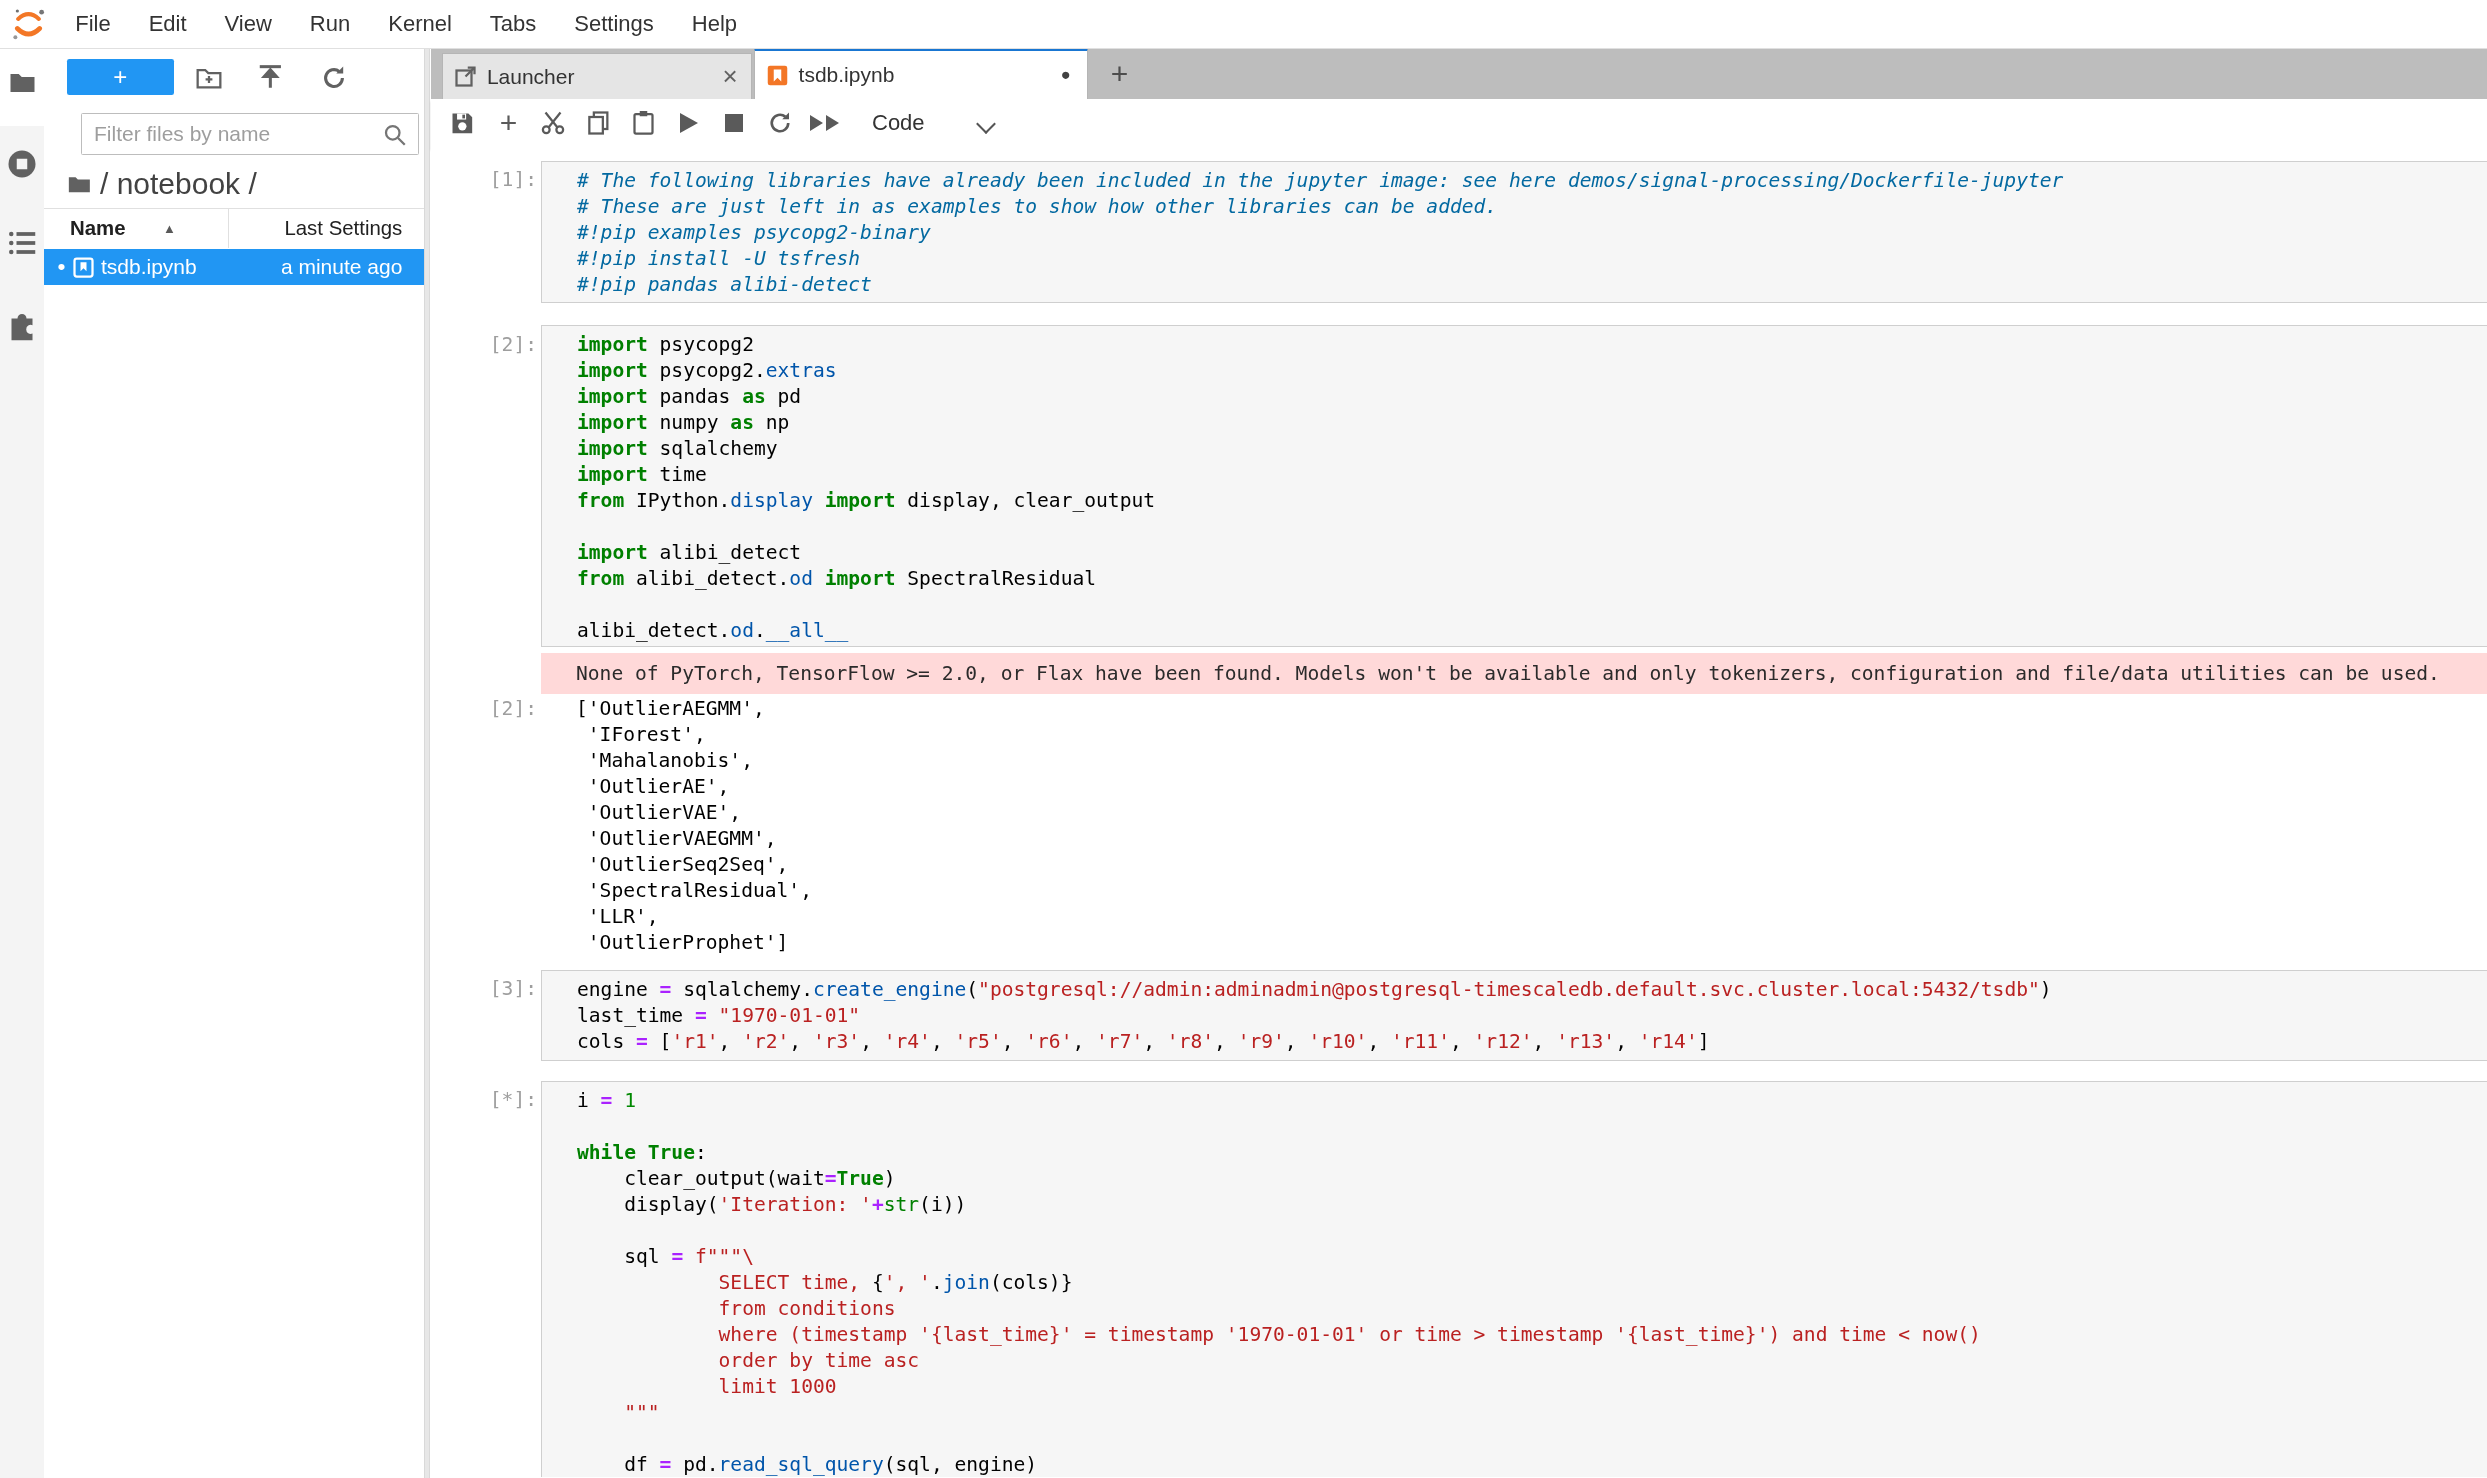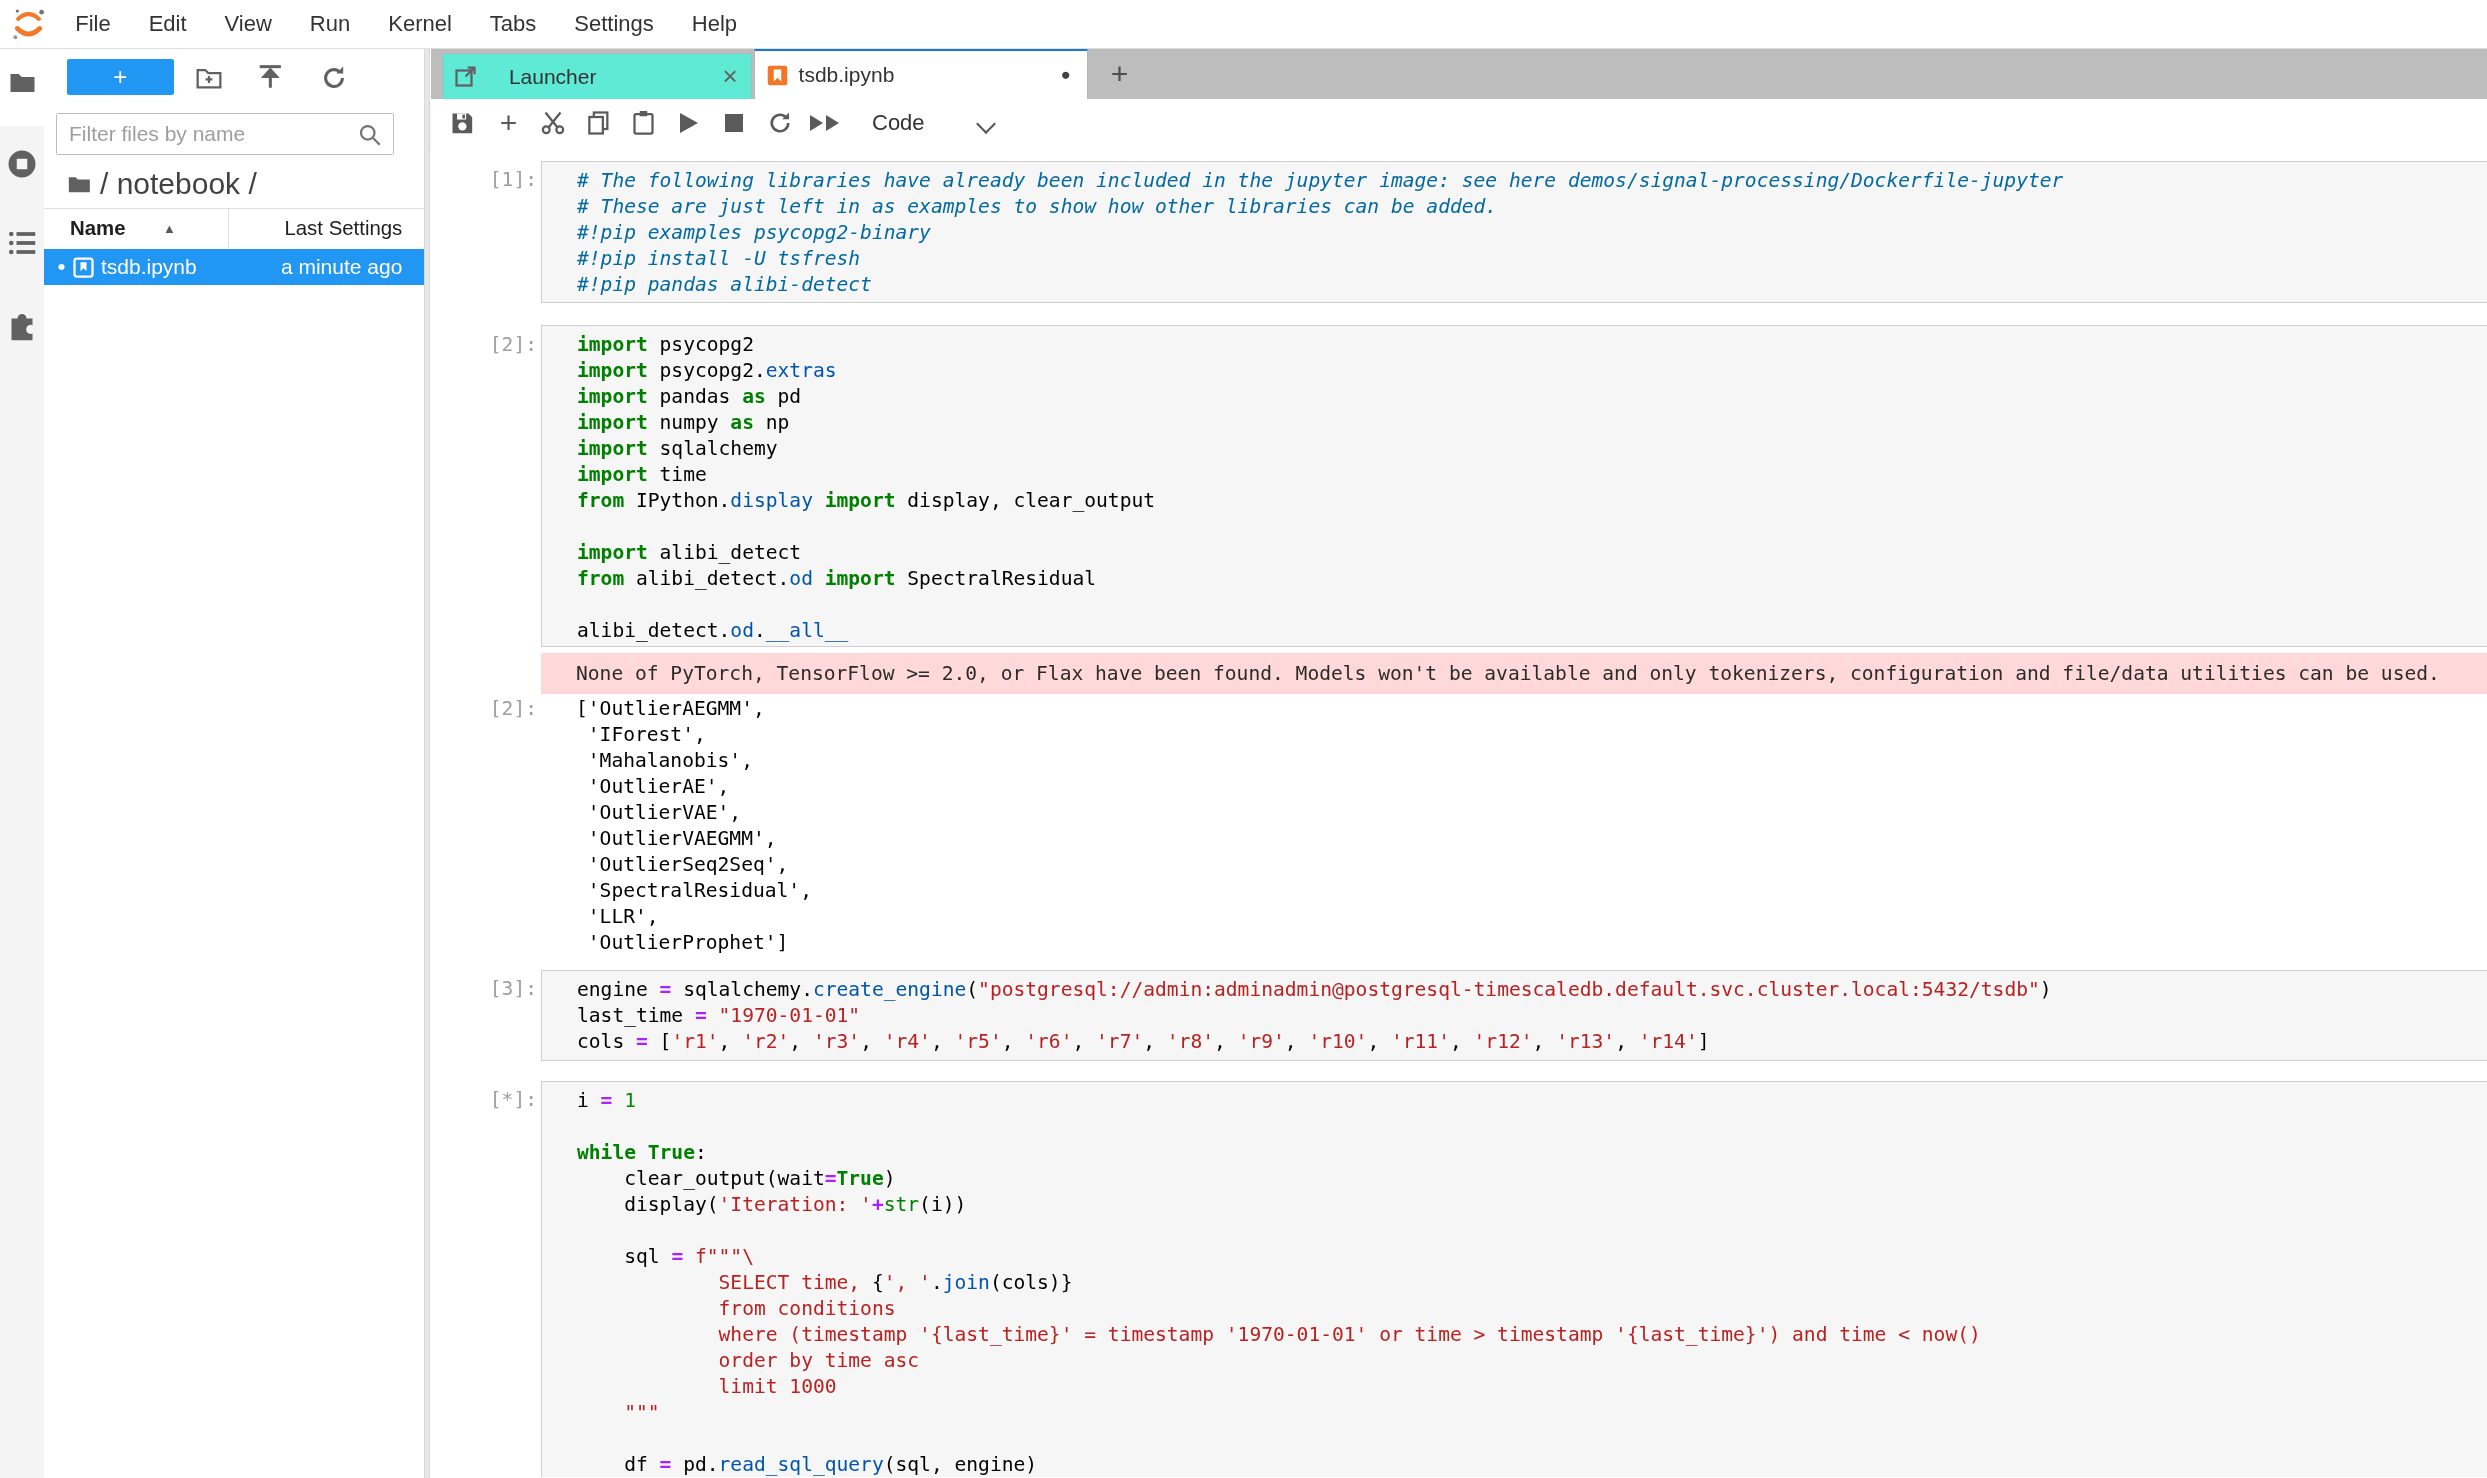--- a/index.html
+++ b/index.html
@@ -18,21 +18,21 @@
   .activitybar{position:absolute;left:0;top:48px;width:44px;height:1430px;background:#f4f4f4;
                border-right:0.8px solid #e0e0e0;}
   .ab-active{position:absolute;left:0;top:0;width:44px;height:78px;background:#fff;}
   .ab-icon{position:absolute;left:0;width:44px;display:flex;justify-content:center;}
 
   
   .sidebar{position:absolute;left:44px;top:48px;width:381px;height:1430px;background:#fff;}
   .fb-newbtn{position:absolute;left:22.7px;top:10.6px;width:107px;height:36px;background:#2196f3;
              border-radius:2.3px;color:#fff;font-size:24px;display:flex;align-items:center;justify-content:center;}
   .fb-toolbtn{position:absolute;top:13.6px;width:33px;height:33px;display:flex;align-items:center;justify-content:center;}
-  .fb-filter{position:absolute;left:12px;top:65px;width:338px;height:42px;box-sizing:border-box;
+  .fb-filter{position:absolute;left:37px;top:65px;width:338px;height:42px;box-sizing:border-box;
              border:1.5px solid #bdbdbd;border-radius:1.5px;background:#fff;}
   .fb-filter input{position:absolute;left:0;top:0;width:100%;height:100%;border:none;outline:none;
              font-size:21px;color:#424242;padding:0 45px 0 12px;box-sizing:border-box;background:transparent;
              font-family:"Liberation Sans",sans-serif;}
   .fb-filter input::placeholder{color:#9e9e9e;}
   .fb-search{position:absolute;right:10.6px;top:9px;}
   .fb-crumb{position:absolute;left:0;top:119px;width:381px;height:33px;}
   .fb-crumb-text{position:absolute;left:56px;top:0;font-size:30px;color:#424242;line-height:33px;}
   .fb-header{position:absolute;left:0;top:160px;width:381px;height:48px;border-top:0.8px solid #e0e0e0;
              border-bottom:0.8px solid #e0e0e0;box-sizing:border-box;}
@@ -45,22 +45,22 @@
   .fb-row-name{position:absolute;left:57px;top:0;font-size:21px;line-height:35px;color:#fff;}
   .fb-row-time{position:absolute;right:22.7px;top:0;font-size:21px;line-height:35px;color:#fff;}
 
   .vdivider{position:absolute;left:424px;top:48px;width:6px;height:1430px;background:#e7e7e7;
             border-left:0.8px solid #d9d9d9;border-right:0.8px solid #d9d9d9;box-sizing:border-box;}
 
   
   .main{position:absolute;left:431px;top:48px;width:2057px;height:1430px;background:#fff;}
   .tabbar{position:absolute;left:0;top:0;width:2057px;height:51px;background:#bdbdbd;}
   .tab{position:absolute;display:flex;align-items:center;box-sizing:border-box;}
-  .tab-launcher{left:11.3px;top:4.5px;width:310px;height:47px;background:#5eead4;
-                border:0.8px solid #b5b5b5;border-bottom:none;gap:22px;}
+  .tab-launcher{left:11.3px;top:4.5px;width:310px;height:47px;background:#e5e5e5;
+                border:0.8px solid #b5b5b5;border-bottom:none;}
   .tab-notebook{left:323px;top:0;width:334px;height:51px;background:#fff;
                 border-left:0.8px solid #b5b5b5;border-right:0.8px solid #b5b5b5;border-top:3.8px solid #1976d2;}
   .tab-label{font-size:21px;color:#333;margin-left:10.6px;flex:1;}
   .tab-close{font-size:26px;color:#616161;margin-right:13.6px;line-height:21px;}
   .tab-dirty{font-size:16.6px;color:#424242;margin-right:16.6px;}
   .tab-add{position:absolute;left:666px;top:0;width:45px;height:51px;color:#4d4d4d;font-size:30px;
            display:flex;align-items:center;justify-content:center;font-weight:300;}
 
   .toolbar{position:absolute;left:0;top:51px;width:2057px;height:49px;background:#fff;
            border-bottom:0.8px solid #d4d4d4;box-shadow:0 1.5px 2.3px rgba(0,0,0,.12);}

